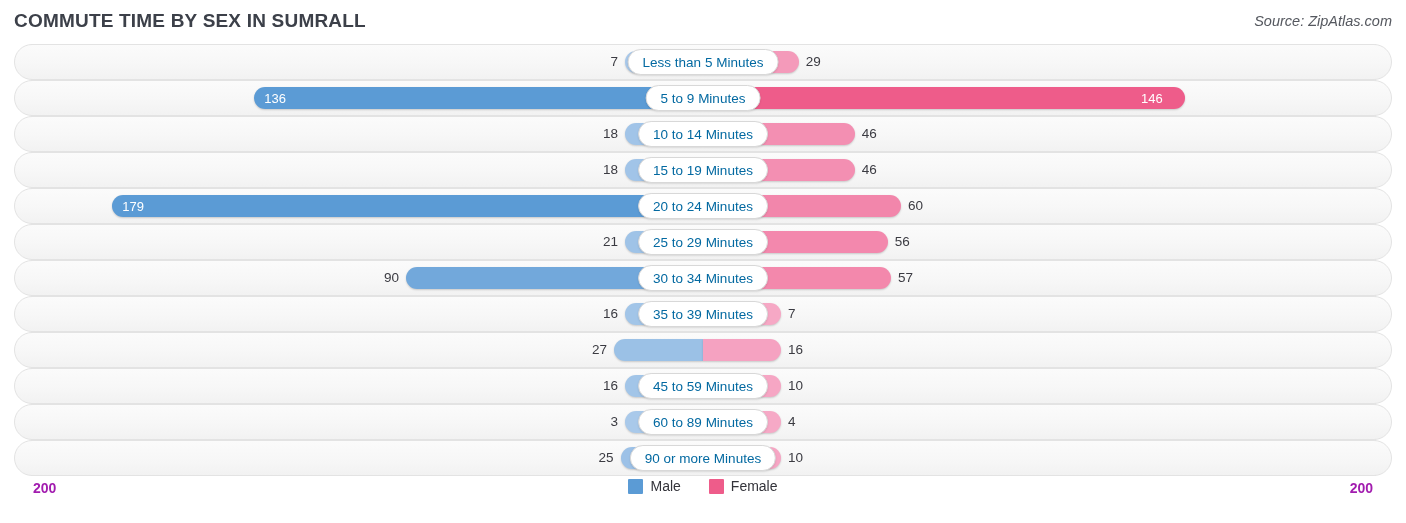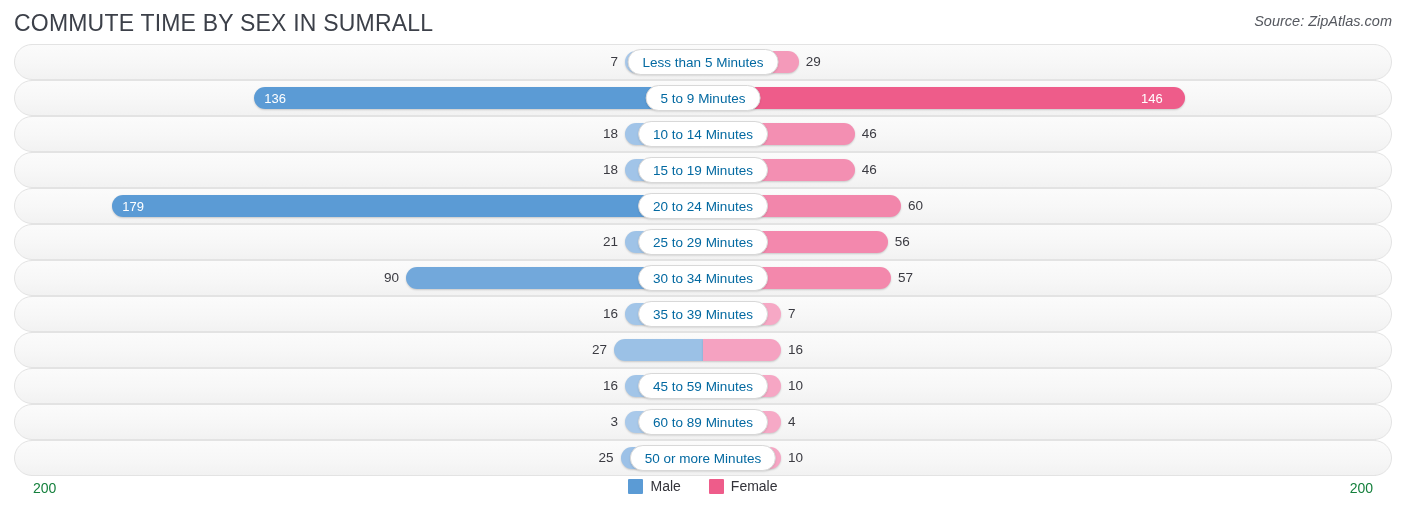--- a/index.html
+++ b/index.html
@@ -20,22 +20,22 @@
 
   
   .header {
     position: relative;
     height: 44px;
   }
   .chart-title {
     position: absolute;
     left: 14px;
     top: 10px;
-    font-size: 23px;
-    font-weight: 400;
+    font-size: 19px;
+    font-weight: 700;
     letter-spacing: .2px;
     color: #3c4049;
     white-space: nowrap;
   }
   .source {
     position: absolute;
     right: 14px;
     top: 13px;
     font-size: 14.5px;
     font-style: italic;
@@ -162,21 +162,22 @@
   
   .footer {
     position: relative;
     height: 46px;
     padding: 0 14px;
   }
   .axis-min, .axis-max {
     position: absolute;
     top: 4px;
     font-size: 14px;
-    color: #15803d;
+    color: #a21caf;
+    font-weight: bold;
   }
   .axis-min { left: 33px; }
   .axis-max { right: 33px; }
 
   .legend {
     position: absolute;
     left: 0; right: 0;
     top: 2px;
     display: flex;
     align-items: center;
@@ -358,21 +359,21 @@
         <div class="bars">
           <div class="half-left">
             <span class="val-out left">25</span>
             <div class="bar male" style="width: 82.5px; background: rgb(156, 193, 231);"></div>
           </div>
           <div class="half-right">
             <div class="bar female" style="width: 78px; background: rgb(246, 166, 196);"></div>
             <span class="val-out right">10</span>
           </div>
         </div>
-        <div class="center-label">50 or more Minutes</div>
+        <div class="center-label">90 or more Minutes</div>
       </div>
     </div>
 </div>
 
 <div class="footer">
   <div class="axis-min">200</div>
   <div class="axis-max">200</div>
   <div class="legend">
     <div class="legend-item">
       <span class="swatch" id="sw-male" style="background: rgb(91, 155, 213);"></span>

